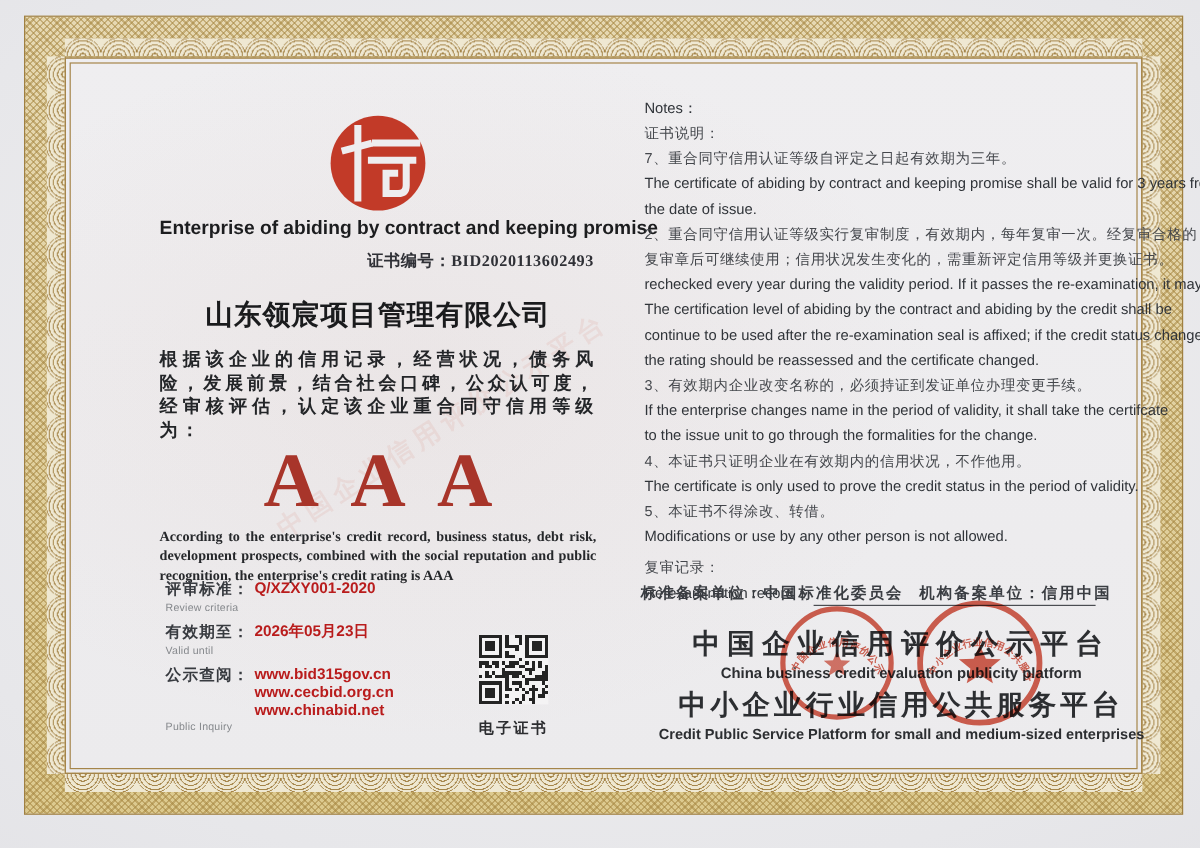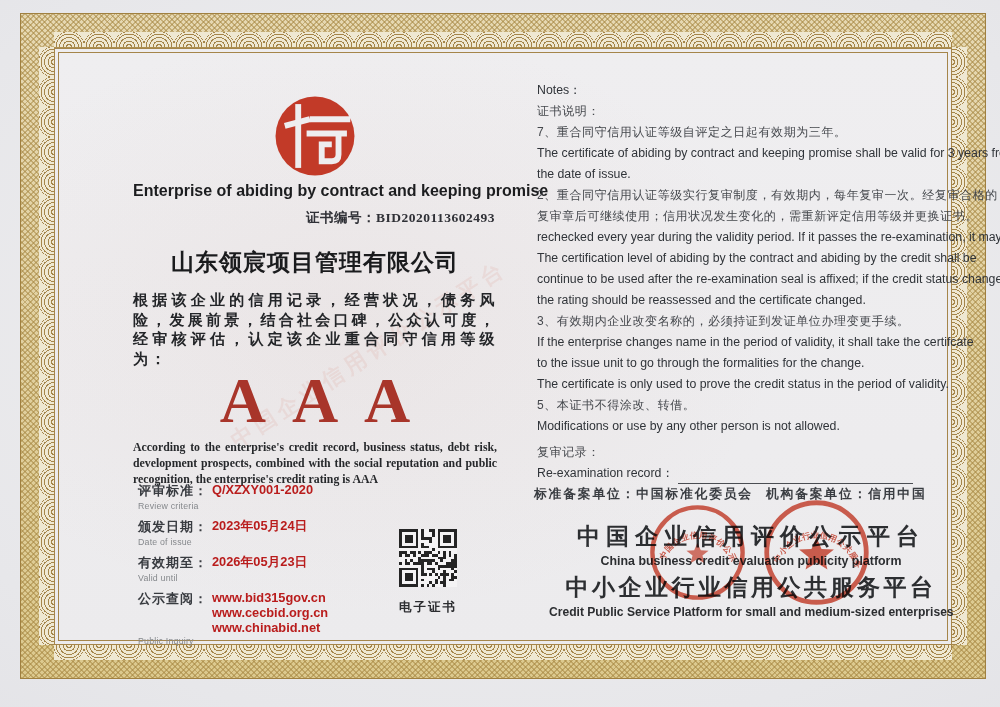--- a/index.html
+++ b/index.html
@@ -122,29 +122,20 @@
 
 <div class="details-list">
     <div class="detail-row">
       <div class="detail-line">
         <span class="dlabel">评审标准：</span>
         <span class="dvals">
           <div class="dval">Q/XZXY001-2020</div>
         </span>
       </div>
       <div class="dcap">Review criteria</div>
-    </div>
-    <div class="detail-row">
-      <div class="detail-line">
-        <span class="dlabel">颁发日期：</span>
-        <span class="dvals">
-          <div class="dval">2023年05月24日</div>
-        </span>
-      </div>
-      <div class="dcap">Date of issue</div>
     </div>
     <div class="detail-row">
       <div class="detail-line">
         <span class="dlabel">有效期至：</span>
         <span class="dvals">
           <div class="dval">2026年05月23日</div>
         </span>
       </div>
       <div class="dcap">Valid until</div>
     </div>
@@ -300,20 +291,21 @@
       <div class="note-line en">the date of issue.</div>
       <div class="note-line zh">2、重合同守信用认证等级实行复审制度，有效期内，每年复审一次。经复审合格的，加盖</div>
       <div class="note-line zh">复审章后可继续使用；信用状况发生变化的，需重新评定信用等级并更换证书。</div>
       <div class="note-line en">rechecked every year during the validity period. If it passes the re-examination, it may</div>
       <div class="note-line en">The certification level of abiding by the contract and abiding by the credit shall be</div>
       <div class="note-line en">continue to be used after the re-examination seal is affixed; if the credit status changes,</div>
       <div class="note-line en">the rating should be reassessed and the certificate changed.</div>
       <div class="note-line zh">3、有效期内企业改变名称的，必须持证到发证单位办理变更手续。</div>
       <div class="note-line en">If the enterprise changes name in the period of validity, it shall take the certifcate</div>
       <div class="note-line en">to the issue unit to go through the formalities for the change.</div>
+      <div class="note-line zh">4、本证书只证明企业在有效期内的信用状况，不作他用。</div>
       <div class="note-line en">The certificate is only used to prove the credit status in the period of validity.</div>
       <div class="note-line zh">5、本证书不得涂改、转借。</div>
       <div class="note-line en">Modifications or use by any other person is not allowed.</div>
     </div>
   <div class="review-zh">复审记录：</div>
   <div class="review-en">
     <span>Re-examination record：</span>
     <span class="review-line"></span>
   </div>
 </div>

